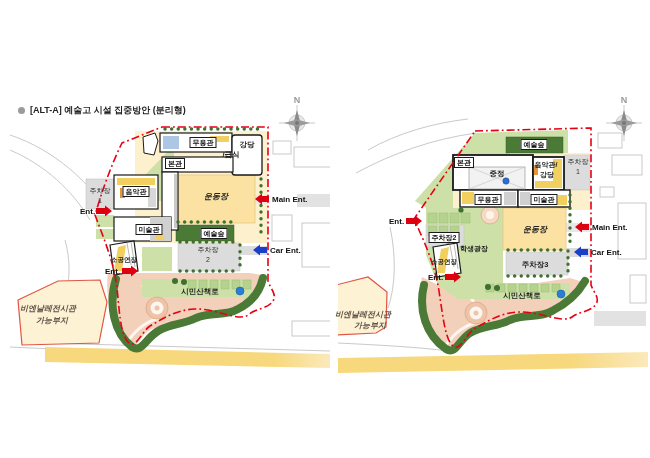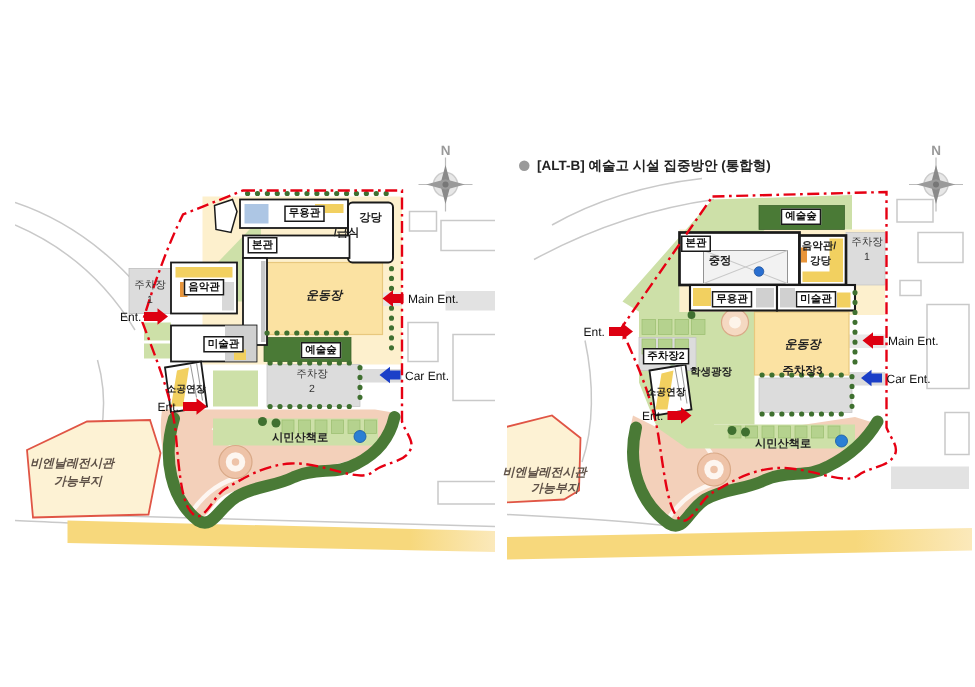--- a/index.html
+++ b/index.html
@@ -9,21 +9,21 @@
   #panel-a{left:10px;top:95px;}
   #panel-b{left:338px;top:95px;width:312px;}
   .plan-svg{position:absolute;left:0;top:0;}
   .title-row{position:absolute;left:8px;top:9px;display:flex;align-items:center;gap:5px;}
   .bullet{width:7px;height:7px;border-radius:50%;background:#9a9a9a;flex:0 0 auto;}
   .title-text{font-size:9px;font-weight:700;color:#222;white-space:nowrap;}
   .lbl{position:absolute;transform:translateX(-50%);font-weight:700;color:#222;
        white-space:nowrap;line-height:1.1;}
   .lbl-box{position:absolute;transform:translateX(-50%);background:#fff;border:1px solid #1a1a1a;
        padding:0 2px;font-size:7px;font-weight:700;white-space:nowrap;line-height:1.3;color:#111;}
-  .ent{position:absolute;font-size:8px;font-weight:400;color:#111;white-space:nowrap;}
+  .ent{position:absolute;font-size:8px;font-weight:700;color:#111;white-space:nowrap;}
   .compass-n{position:absolute;transform:translateX(-50%);font-size:9px;font-weight:700;color:#999;}
   .f65{font-size:6.5px;} .f7{font-size:7px;} .f75{font-size:7.5px;} .f8{font-size:8px;font-style:italic;}
   .plain{font-weight:400;color:#333;}
   .brown{color:#5f5248;}
 </style>
 </head>
 <body>
 
 <div class="panel" id="panel-a">
   <svg class="plan-svg" width="320" height="312" viewBox="0 0 320 312">
@@ -142,20 +142,24 @@
     <g transform="translate(287,28)">
       <line x1="0" y1="-18" x2="0" y2="18" stroke="#bbbbbb" stroke-width="0.8"></line>
       <line x1="-18" y1="0" x2="18" y2="0" stroke="#bbbbbb" stroke-width="0.8"></line>
       <circle r="8" fill="#d8d8d8" opacity="0.6" stroke="#aaaaaa" stroke-width="1"></circle>
       <polygon points="0,-13 3.5,0 0,13 -3.5,0" fill="#8a8a8a"></polygon>
       <polygon points="-13,0 0,3.5 13,0 0,-3.5" fill="#9a9a9a"></polygon>
       <circle r="2" fill="#777777"></circle>
     </g>
   </svg>
 
+  <div class="title-row">
+    <span class="bullet"></span>
+    <span class="title-text">[ALT-A] 예술고 시설 집중방안 (분리형)</span>
+  </div>
   <div class="compass-n" style="left:287px;top:0px">N</div>
 
   <div class="lbl-box" style="left:193px;top:42px">무용관</div>
   <div class="lbl f75" style="left:237px;top:46px">강당</div>
   <div class="lbl f75" style="left:221px;top:56px">/급식</div>
   <div class="lbl-box" style="left:165px;top:63px">본관</div>
   <div class="lbl f7 plain" style="left:90px;top:92px">주차장</div>
   <div class="lbl f7 plain" style="left:90px;top:102px">1</div>
   <div class="lbl-box" style="left:126px;top:91px">음악관</div>
   <div class="lbl f8" style="left:206px;top:98px">운동장</div>
@@ -287,40 +291,36 @@
     <g transform="translate(286,28)">
       <line x1="0" y1="-18" x2="0" y2="18" stroke="#bbbbbb" stroke-width="0.8"></line>
       <line x1="-18" y1="0" x2="18" y2="0" stroke="#bbbbbb" stroke-width="0.8"></line>
       <circle r="8" fill="#d8d8d8" opacity="0.6" stroke="#aaaaaa" stroke-width="1"></circle>
       <polygon points="0,-13 3.5,0 0,13 -3.5,0" fill="#8a8a8a"></polygon>
       <polygon points="-13,0 0,3.5 13,0 0,-3.5" fill="#9a9a9a"></polygon>
       <circle r="2" fill="#777777"></circle>
     </g>
   </svg>
 
-  <div class="title-row">
-    <span class="bullet"></span>
-    <span class="title-text">[ALT-B] 예술고 시설 집중방안 (통합형)</span>
-  </div>
   <div class="compass-n" style="left:286px;top:0px">N</div>
 
   <div class="lbl-box" style="left:196px;top:44px">예술숲</div>
   <div class="lbl-box" style="left:126px;top:62px">본관</div>
-  <div class="lbl f75" style="left:142px;top:75px">중정</div>
+  <div class="lbl f75" style="left:159px;top:75px">중정</div>
   <div class="lbl f7" style="left:208px;top:66px">음악관/</div>
   <div class="lbl f7" style="left:209px;top:76px">강당</div>
   <div class="lbl f7 plain" style="left:240px;top:63px">주차장</div>
   <div class="lbl f7 plain" style="left:240px;top:73px">1</div>
   <div class="lbl-box" style="left:150px;top:99px">무용관</div>
   <div class="lbl-box" style="left:206px;top:99px">미술관</div>
   <div class="lbl f8" style="left:197px;top:131px">운동장</div>
   <div class="lbl-box" style="left:106px;top:137px">주차장2</div>
   <div class="lbl f7" style="left:136px;top:150px">학생광장</div>
   <div class="lbl f65" style="left:106px;top:163px">소공연장</div>
-  <div class="lbl f75" style="left:197px;top:148px">주차장3</div>
+  <div class="lbl f75" style="left:197px;top:166px">주차장3</div>
   <div class="lbl f75" style="left:184px;top:197px">시민산책로</div>
   <div class="lbl f8 brown" style="left:25px;top:216px">비엔날레전시관</div>
   <div class="lbl f8 brown" style="left:32px;top:227px">가능부지</div>
   <div class="ent" style="left:51px;top:122px">Ent.</div>
   <div class="ent" style="left:90px;top:178px">Ent.</div>
   <div class="ent" style="left:254px;top:128px">Main Ent.</div>
   <div class="ent" style="left:253px;top:153px">Car Ent.</div>
 </div>
 
 </body></html>

